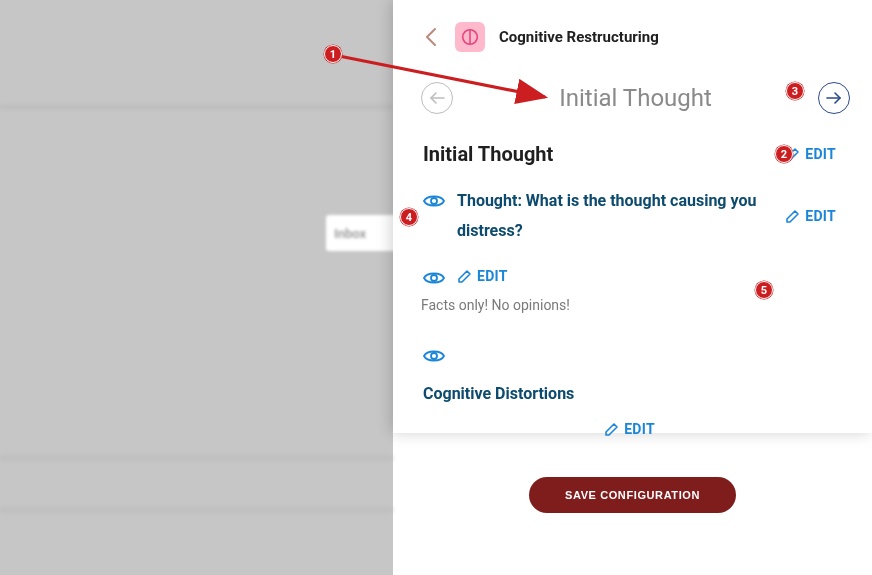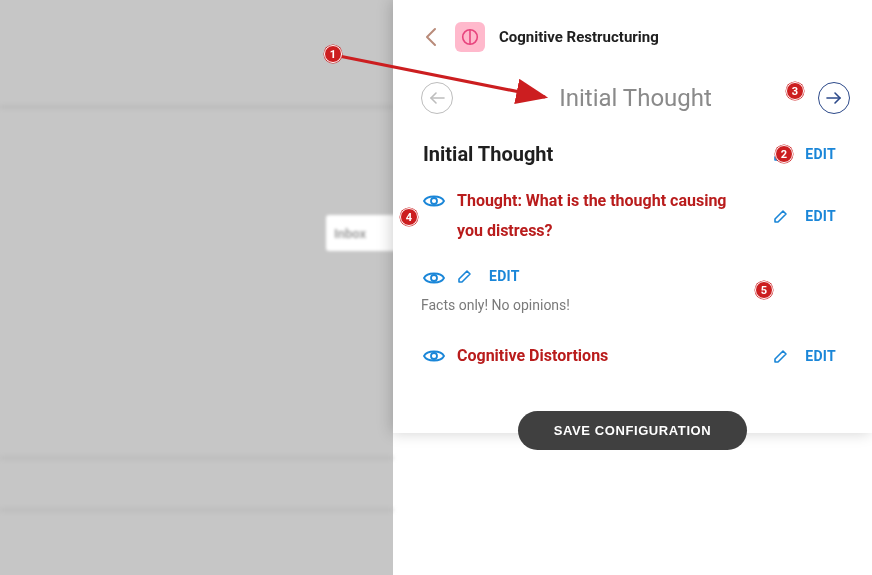--- a/index.html
+++ b/index.html
@@ -72,57 +72,57 @@
 
   
   .section-head {
     display:flex; align-items:center; justify-content:space-between;
     padding:18px 36px 8px 30px;
   }
   .section-head h2 { font-size:20px; font-weight:700; color:#1f1f1f; }
 
   
   .edit-link {
-    display:flex; align-items:flex-end; gap:16px;
+    display:flex; align-items:flex-end; gap:4px;
     color:#1a86d8; font-weight:700; font-size:14px;
     cursor:pointer; letter-spacing:0.3px;
   }
   .edit-link svg { width:16px; height:16px; }
 
   
   .prompt {
     display:flex; align-items:flex-start;
     padding:12px 36px 6px 30px;
     gap:12px;
   }
   .prompt .eye {
     width:22px; height:22px; flex:0 0 22px;
     display:flex; align-items:center; justify-content:center;
     margin-top:4px;
     cursor:pointer;
   }
   .prompt .eye svg { width:22px; height:16px; }
   .prompt .q {
     flex:1 1 auto;
-    font-size:16px; font-weight:700; color:#b91c1c;
+    font-size:16px; font-weight:700; color:#0c4a6e;
     line-height:1.85;
     padding-right:6px;
   }
   .prompt .edit-link { align-self:center; }
   .hint {
     font-size:14px; color:#7a7a7a;
     padding:2px 36px 8px 28px;
   }
 
   
   .save-row { display:flex; justify-content:center; padding-top:34px; }
   .save-btn {
     border:none; outline:none; cursor:pointer;
-    background:#404040;
-    color:#fff; font-weight:700; font-size:13px;
+    background:#7f1d1d;
+    color:#fff; font-weight:700; font-size:11px;
     letter-spacing:0.6px;
     padding:12px 36px;
     border-radius:24px;
   }
 
   
   .anno {
     position:absolute; z-index:50;
     width:18px; height:18px; border-radius:50%;
     background:#cc1e20;
@@ -214,21 +214,21 @@
     </div>
     <div class="edit-link">
       <svg viewBox="0 0 16 16">
         <path d="M2 11 L10 3 L13 6 L5 14 L2 14 Z" fill="none" stroke="#1a86d8" stroke-width="1.6" stroke-linejoin="round"></path>
       </svg>
       <span>EDIT</span>
     </div>
   </div>
   <div class="hint">Facts only! No opinions!</div>
 
-  <div class="prompt" style="padding-top:20px;">
+  <div class="prompt" style="padding-top:20px;flex-direction:column;">
     <div class="eye">
       <svg viewBox="0 0 22 16">
         <path d="M1 8 C4 2 18 2 21 8 C18 14 4 14 1 8 Z" fill="none" stroke="#1a86d8" stroke-width="1.8"></path>
         <circle cx="11" cy="8" r="3" fill="none" stroke="#1a86d8" stroke-width="1.8"></circle>
       </svg>
     </div>
     <div class="q">Cognitive Distortions</div>
     <div class="edit-link">
       <svg viewBox="0 0 16 16">
         <path d="M2 11 L10 3 L13 6 L5 14 L2 14 Z" fill="none" stroke="#1a86d8" stroke-width="1.6" stroke-linejoin="round"></path>

